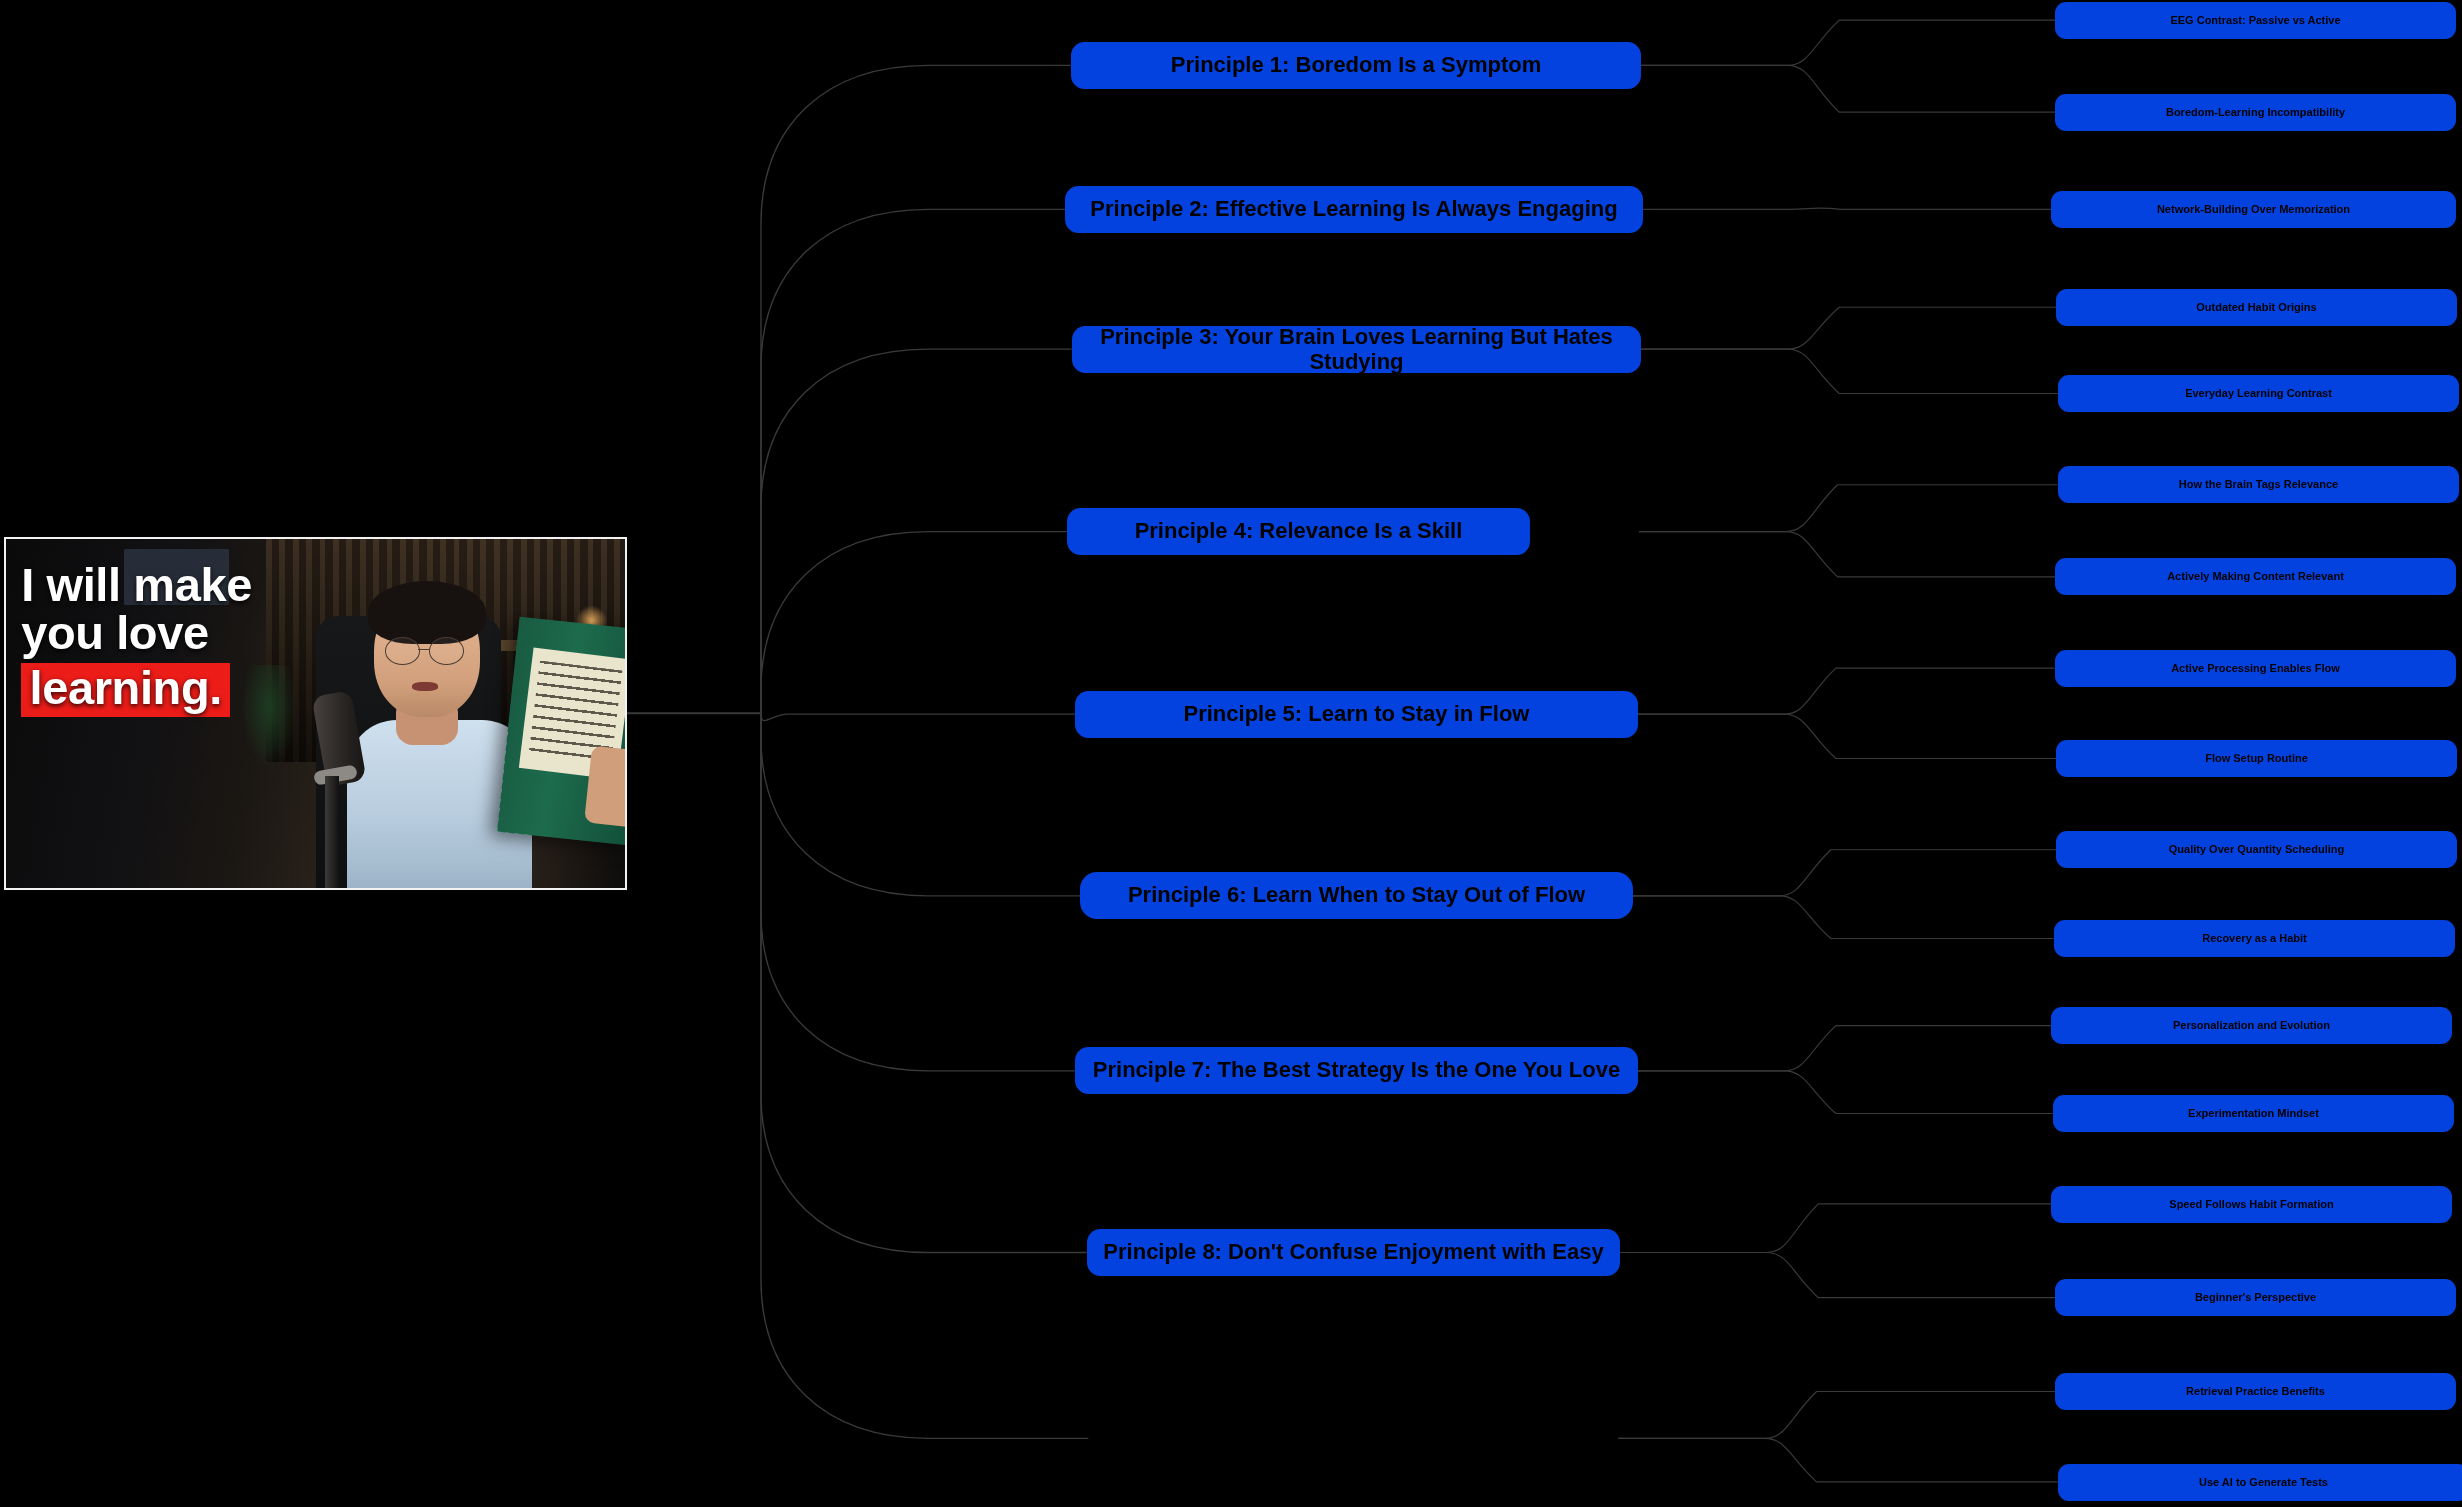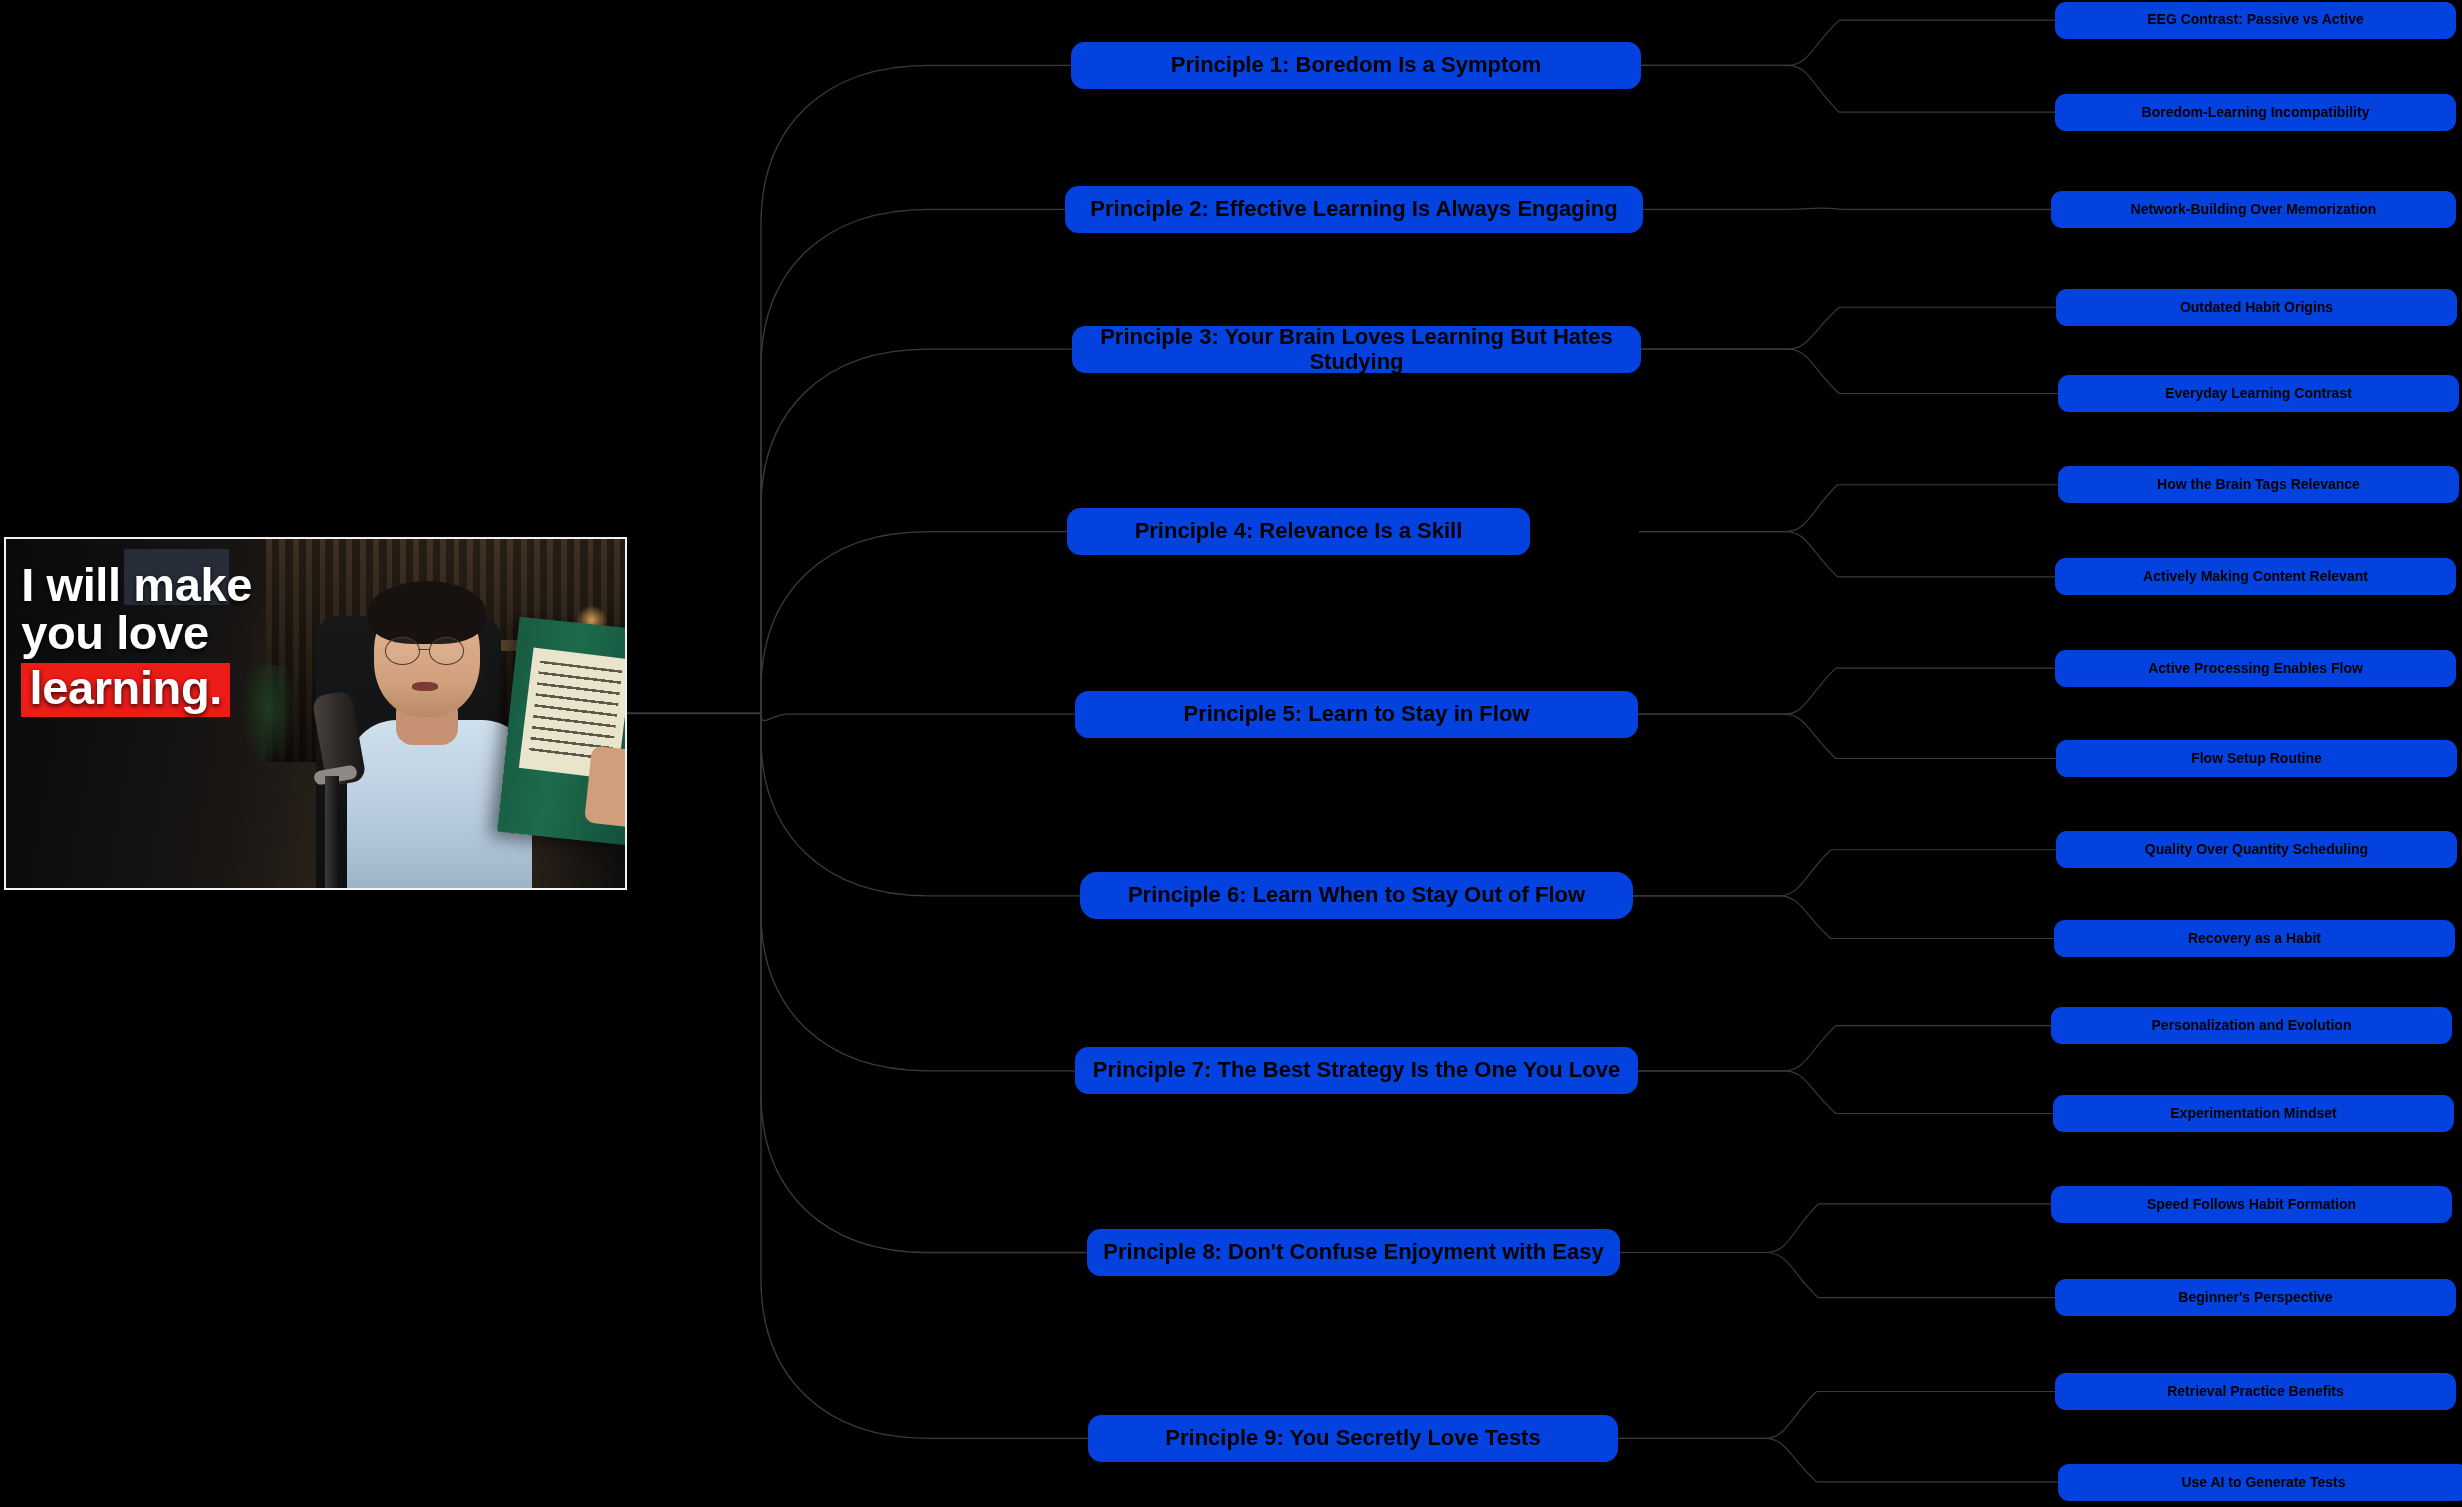--- a/index.html
+++ b/index.html
@@ -38,21 +38,21 @@
     box-sizing: border-box;
     font-weight: bold;
     line-height: 1.1;
     padding: 0 8.4px;
   }
   .node.level1 {
     font-size: 22px;
     border-radius: 13.4px;
   }
   .node.level2 {
-    font-size: 14px;
+    font-size: 11px;
     border-radius: 11px;
   }
   
   #root-node {
     position: absolute;
     left: 4.2px;
     top: 537px;
     width: 623px;
     height: 353px;
     border: 2.5px solid #f2f2f2;
@@ -421,23 +421,20 @@
     </div>
     <div class="node level1" style="left: 1087px; top: 1229px; width: 533px; height: 47px;">
       <span>Principle 8: Don't Confuse Enjoyment with Easy</span>
     </div>
     <div class="node level2" style="left: 2051px; top: 1186px; width: 401px; height: 37px;">
       <span>Speed Follows Habit Formation</span>
     </div>
     <div class="node level2" style="left: 2055px; top: 1279px; width: 401px; height: 37px;">
       <span>Beginner's Perspective</span>
     </div>
-    <div class="node level1" style="left: 1088px; top: 1415px; width: 530px; height: 47px;">
-      <span>Principle 9: You Secretly Love Tests</span>
-    </div>
     <div class="node level2" style="left: 2055px; top: 1373px; width: 401px; height: 37px;">
       <span>Retrieval Practice Benefits</span>
     </div>
     <div class="node level2" style="left: 2058px; top: 1464px; width: 411px; height: 37px;">
       <span>Use AI to Generate Tests</span>
     </div>
   </div>
 
 
 </body></html>

